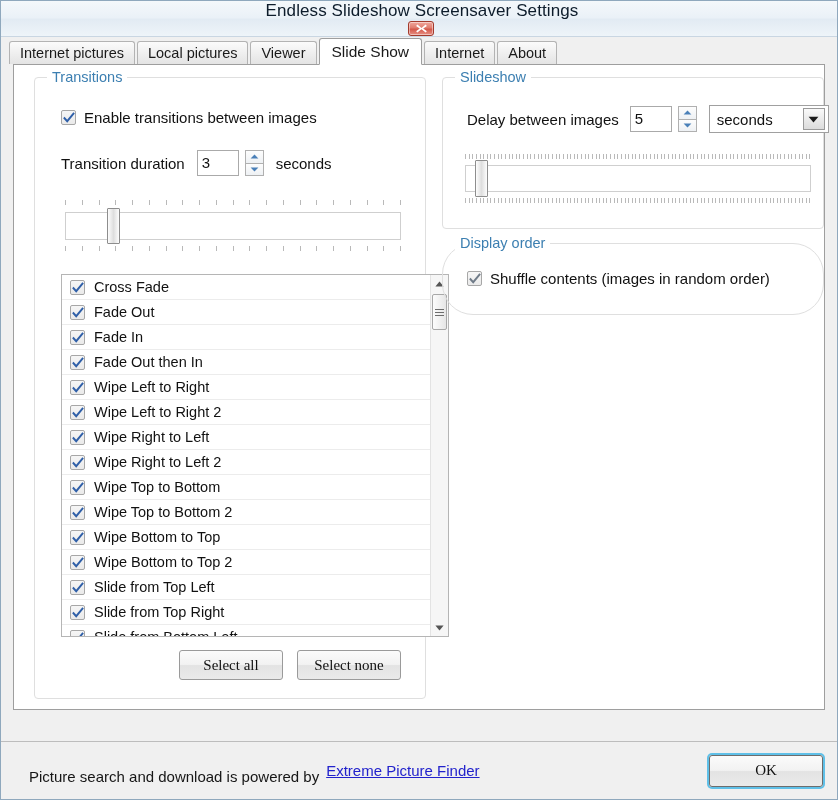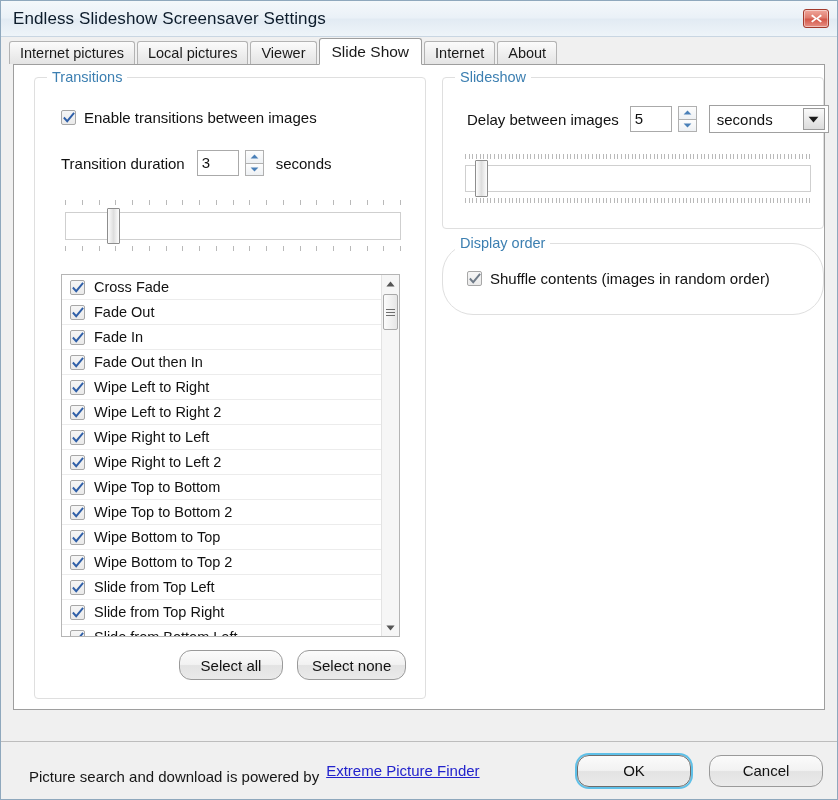--- a/index.html
+++ b/index.html
@@ -22,20 +22,21 @@
 
   
   #titlebar {
     position: relative;
     height: 36px;
     background: linear-gradient(to bottom, #f4f8fb 0%, #eaf1f7 48%, #e2ebf3 52%, #eef4f9 100%);
     border-bottom: 1px solid #c9d6e2;
     display: flex;
     align-items: center;
     padding: 0 6px 0 12px;
+    flex-direction: column;
   }
   #titlebar-text {
     font-size: 17px;
     color: #0d1c2b;
     letter-spacing: 0.1px;
     white-space: nowrap;
     flex: 1;
   }
   .close-btn {
     width: 26px; height: 19px;
@@ -177,21 +178,21 @@
     background: linear-gradient(to right, #fdfdfd 0%, #dedede 50%, #fdfdfd 100%);
     border: 1px solid #8d8d8d;
     border-radius: 1px;
     cursor: pointer;
   }
 
   
   #listbox {
     position: absolute;
     left: 26px; top: 196px;
-    width: 339px; height: 363px;
+    width: 388px; height: 363px;
     background: #ffffff;
     border: 1px solid #b5b5b5;
     overflow: hidden;
     display: flex;
   }
   #list-items { flex: 1; overflow: hidden; }
   .list-row {
     height: 25px;
     display: flex; align-items: center;
     padding-left: 8px;
@@ -230,23 +231,23 @@
 
   
   .btn {
     height: 30px;
     min-width: 104px;
     padding: 0 14px;
     font-size: 15px;
     color: #111;
     background: linear-gradient(to bottom, #fbfbfb 0%, #f2f2f2 48%, #e3e3e3 52%, #eaeaea 100%);
     border: 1px solid #9a9a9a;
-    border-radius: 12px;
-    cursor: pointer;
-    display: flex; align-items: center; justify-content: center;
+    border-radius: 3px;
+    cursor: pointer;
+    display: flex; align-items: center; justify-content: center; font-family: Liberation Serif, serif;
   }
   #select-buttons {
     position: absolute;
     left: 144px; top: 572px;
     display: flex; gap: 14px;
   }
 
   
   .combo {
     display: flex; align-items: center;
@@ -808,17 +809,16 @@
       </div>
     </div>
 
   </div>
 
   <div id="footer">
     <span id="footer-note">Picture search and download is powered by</span>
     <span id="footer-link">Extreme Picture Finder</span>
     <span id="footer-buttons">
       <span class="btn wide focused">OK</span>
-      <span class="btn wide">Cancel</span>
     </span>
   </div>
 
 </div>
 
 </body></html>

